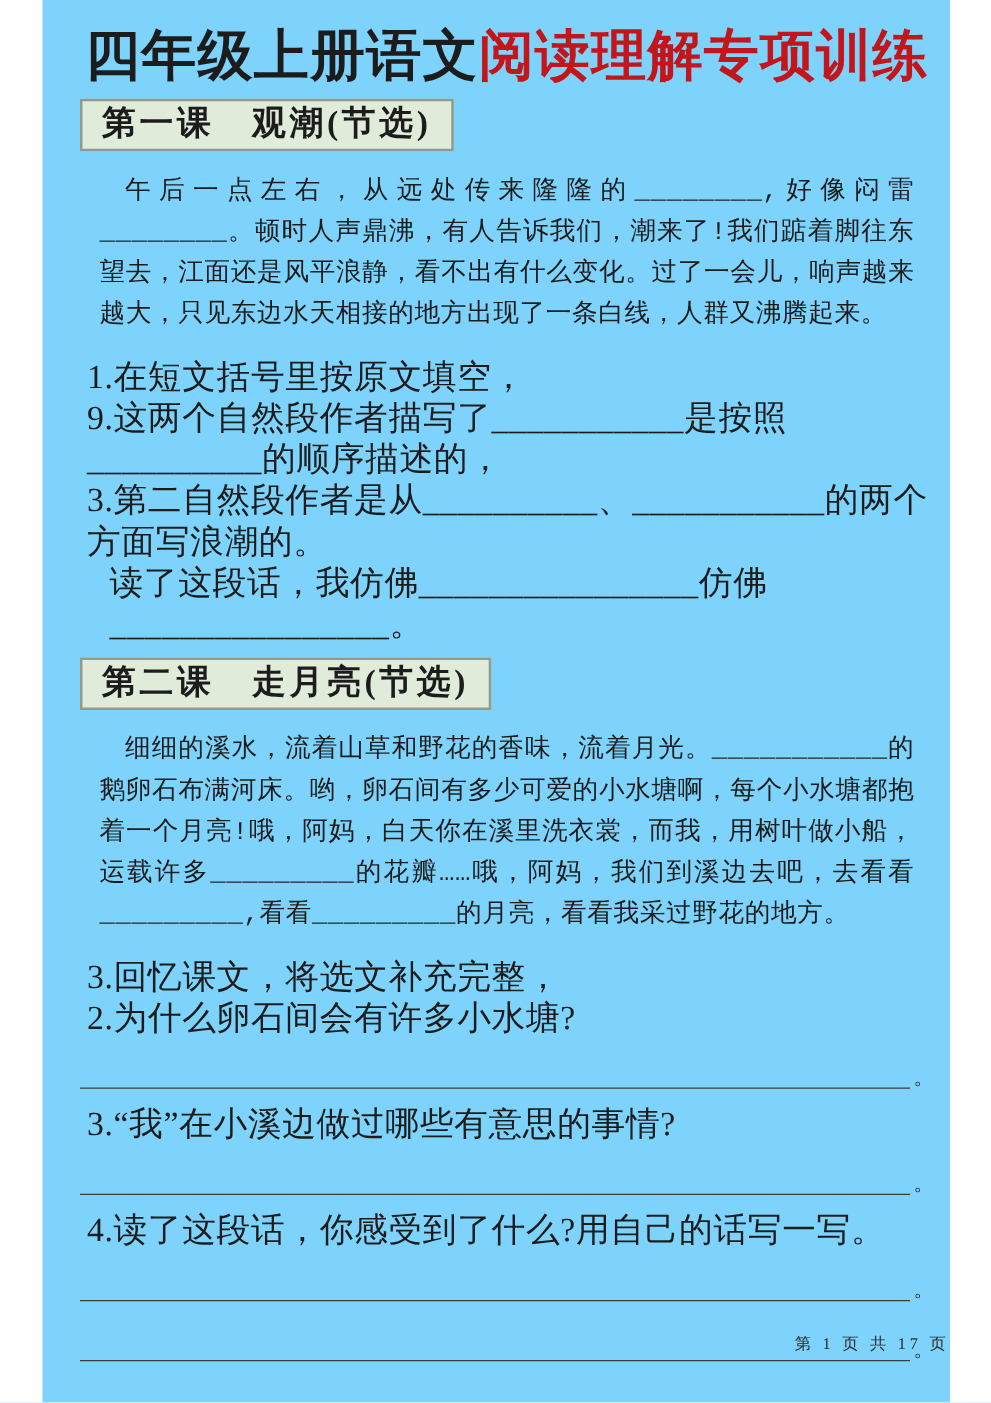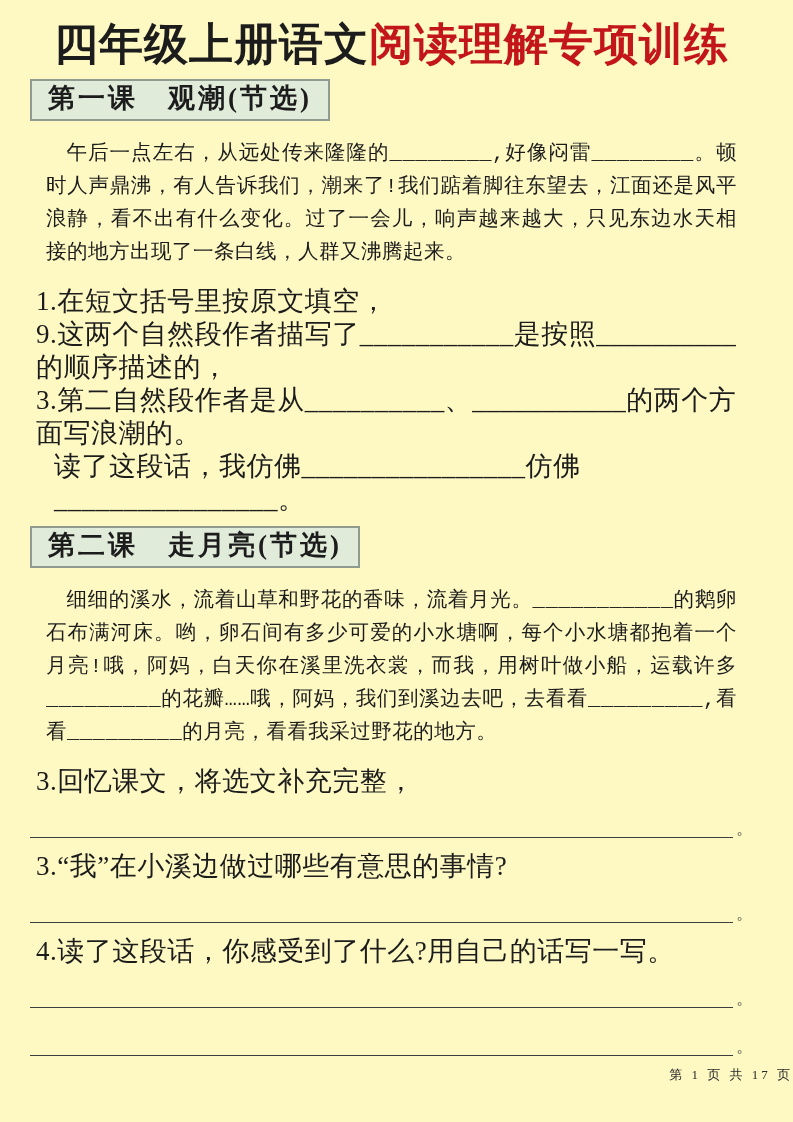--- a/index.html
+++ b/index.html
@@ -2,26 +2,26 @@
 <html style="--accent-red: #c3161b; --heading-bg: #e0ebd9; --heading-border: #8f9b8f; --rule-color: #3d3d3d;"><head>
 <meta charset="utf-8">
 <style>
   html, body {
     margin: 0;
     padding: 0;
     background: #ffffff;
   }
   .page {
     position: relative;
-    width: 793px;
+    width: 726px;
     height: 1122px;
     margin: 0 auto;
-    background: #fef9c3;
+    background: #7dd3fc;
     box-sizing: border-box;
-    padding: 16px 40px 0 30px;
+    padding: 16px 12px 0 30px;
     font-family: "Liberation Serif", "DejaVu Serif", serif;
     color: #1c1c1c;
     overflow: hidden;
   }
   .title {
     margin: 0 0 6px 0;
     text-align: center;
     font-size: 44px;
     line-height: 1.3;
     font-weight: 700;
@@ -116,20 +116,21 @@
   <div class="q">3.第二自然段作者是从__________、___________的两个方面写浪潮的。</div>
   <div class="q q-indent">读了这段话，我仿佛________________仿佛________________。</div>
 
   <div class="heading-wrap second">
     <div class="lesson-heading">第二课　走月亮(节选)</div>
   </div>
 
   <p class="para">细细的溪水，流着山草和野花的香味，流着月光。___________的鹅卵石布满河床。哟，卵石间有多少可爱的小水塘啊，每个小水塘都抱着一个月亮!哦，阿妈，白天你在溪里洗衣裳，而我，用树叶做小船，运载许多_________的花瓣……哦，阿妈，我们到溪边去吧，去看看_________,看看_________的月亮，看看我采过野花的地方。</p>
 
   <div class="q">3.回忆课文，将选文补充完整，</div>
+  <div class="q">2.为什么卵石间会有许多小水塘?</div>
 
   <div class="answer-row">
     <span class="rule"></span>
     <span class="rule-end">。</span>
   </div>
 
   <div class="q">3.“我”在小溪边做过哪些有意思的事情?</div>
 
   <div class="answer-row">
     <span class="rule"></span>

